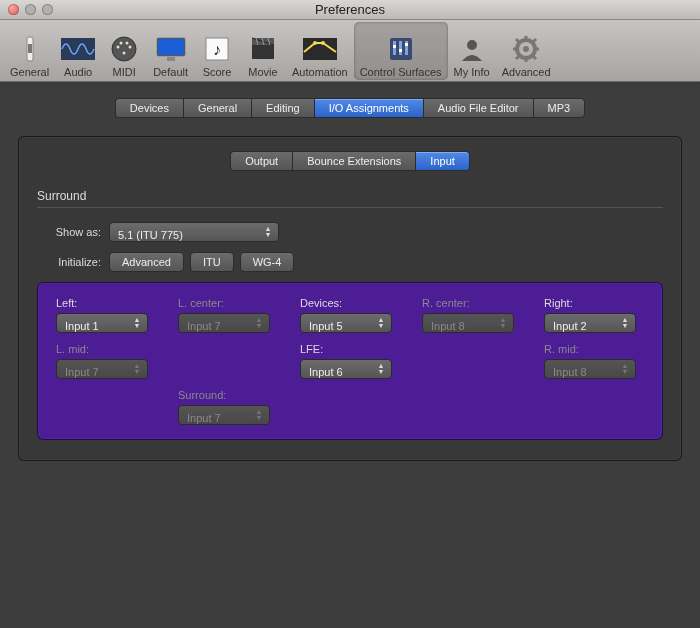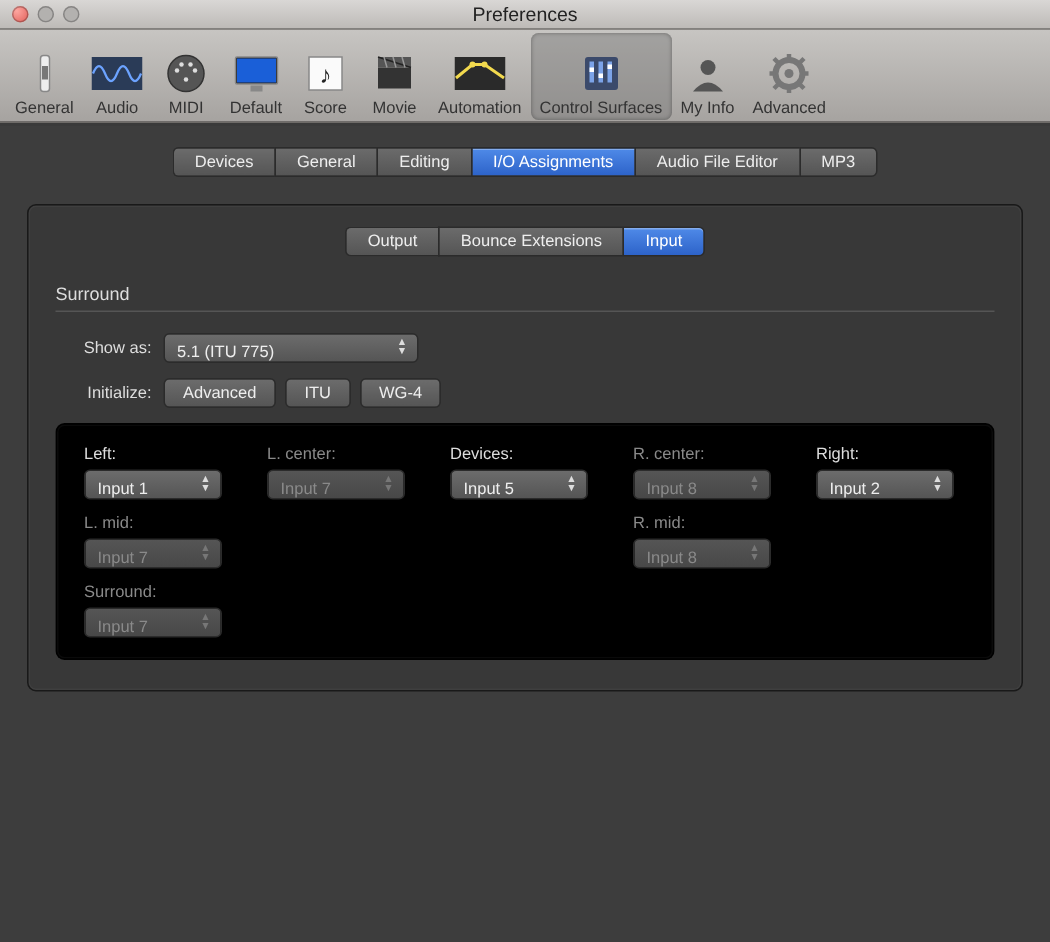--- a/index.html
+++ b/index.html
@@ -108,21 +108,21 @@
     height:20px; padding: 0 12px;
     background: linear-gradient(#6c6c6c, #555);
     border: 1px solid #2b2b2b;
     border-radius: 4px;
     color:#eee; font-size:11px;
     display:flex; align-items:center; cursor:pointer;
   }
   
   .channels-box {
     border:1px solid rgba(0,0,0,.55);
-    border-radius:6px; background:#000000;
+    border-radius:6px; background:#4c1d95;
     box-shadow: inset 0 0 0 1px rgba(255,255,255,.04);
     padding: 14px 18px;
     margin-top: 8px;
   }
   .ch-grid {
     display:grid;
     grid-template-columns: repeat(5, 1fr);
     gap: 10px 22px;
   }
   .ch-cell {}
@@ -333,20 +333,27 @@
             </div>
           </div>
           <div class="ch-cell">
             <div class="ch-label disabled">L. mid:</div>
             <div class="popup small disabled">
               <span>Input 7</span>
               <span class="arrows">▲<br>▼</span>
             </div>
           </div>
           <div class="ch-cell"></div>
+          <div class="ch-cell">
+            <div class="ch-label">LFE:</div>
+            <div class="popup small">
+              <span>Input 6</span>
+              <span class="arrows">▲<br>▼</span>
+            </div>
+          </div>
           <div class="ch-cell"></div>
           <div class="ch-cell">
             <div class="ch-label disabled">R. mid:</div>
             <div class="popup small disabled">
               <span>Input 8</span>
               <span class="arrows">▲<br>▼</span>
             </div>
           </div>
           <div class="ch-cell"></div>
           <div class="ch-cell">

